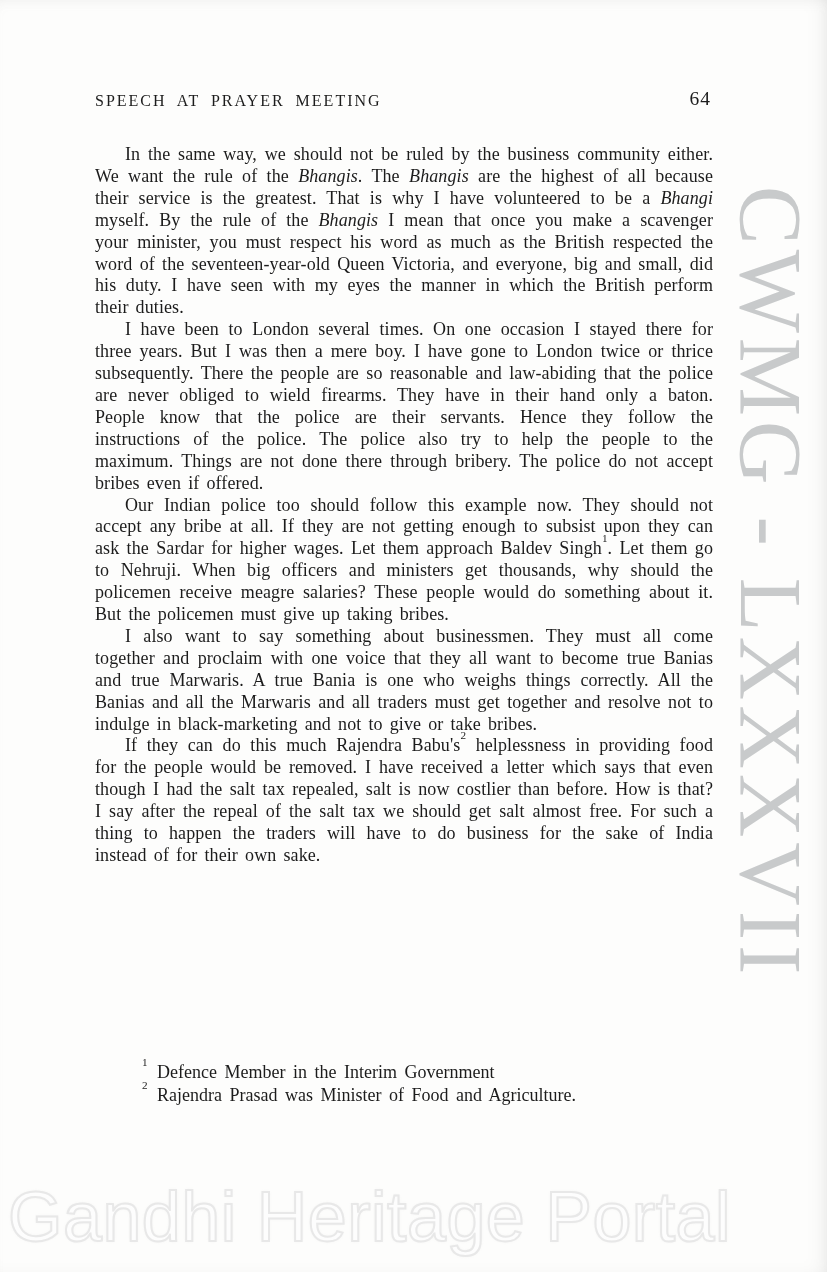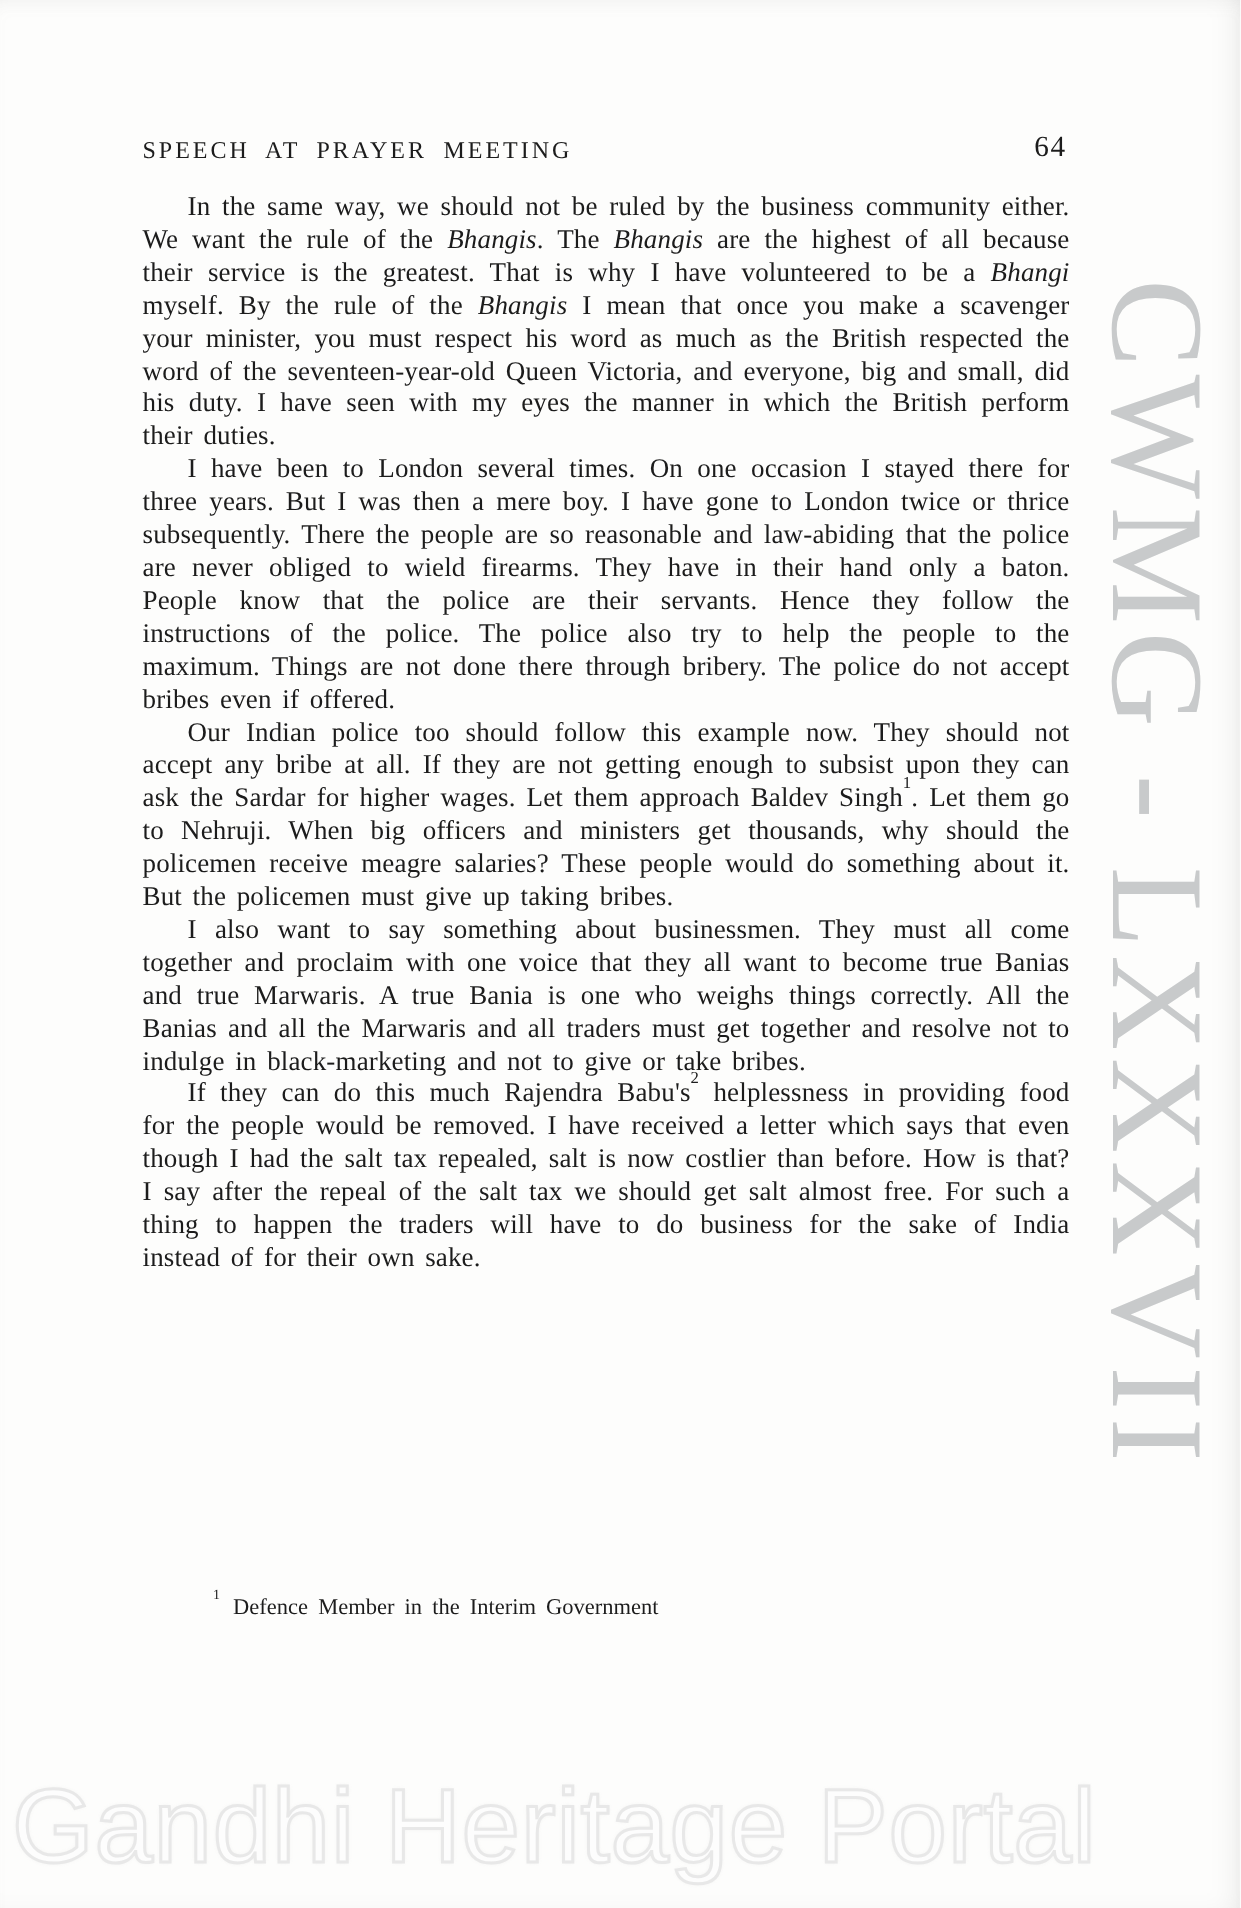--- a/index.html
+++ b/index.html
@@ -71,21 +71,21 @@
   }
   .page-number {
     position: absolute;
     right: 2px;
     top: -4px;
     font-size: 19.5px;
     letter-spacing: 1px;
   }
   .body-text {
     position: absolute;
-    top: 127px;
+    top: 144px;
     left: 95px;
     width: 618px;
     font-size: 18px;
     line-height: 21.9px;
     text-align: justify;
     word-spacing: 2.5px;
     letter-spacing: 0.1px;
     z-index: 2;
   }
   .body-text p {
@@ -96,21 +96,21 @@
     font-size: 0.62em;
     line-height: 0;
     position: relative;
     top: -0.45em;
   }
   .footnotes {
     position: absolute;
     top: 1061px;
     left: 142px;
     width: 575px;
-    font-size: 15px;
+    font-size: 18px;
     line-height: 23px;
     word-spacing: 3px;
     z-index: 2;
   }
   .footnote sup {
     margin-right: 2px;
   }
 </style>
 </head>
 <body>
@@ -129,15 +129,16 @@
   <div class="body-text">
       <p><span>In the same way, we should not be ruled by the business community either. We want the rule of the </span><i>Bhangis</i><span>. The </span><i>Bhangis</i><span> are the highest of all because their service is the greatest. That is why I have volunteered to be a </span><i>Bhangi</i><span> myself. By the rule of the </span><i>Bhangis</i><span> I mean that once you make a scavenger your minister, you must respect his word as much as the British respected the word of the seventeen-year-old Queen Victoria, and everyone, big and small, did his duty. I have seen with my eyes the manner in which the British perform their duties.</span></p>
       <p><span>I have been to London several times. On one occasion I stayed there for three years. But I was then a mere boy. I have gone to London twice or thrice subsequently. There the people are so reasonable and law-abiding that the police are never obliged to wield firearms. They have in their hand only a baton. People know that the police are their servants. Hence they follow the instructions of the police. The police also try to help the people to the maximum. Things are not done there through bribery. The police do not accept bribes even if offered.</span></p>
       <p><span>Our Indian police too should follow this example now. They should not accept any bribe at all. If they are not getting enough to subsist upon they can ask the Sardar for higher wages. Let them approach Baldev Singh</span><sup>1</sup><span>. Let them go to Nehruji. When big officers and ministers get thousands, why should the policemen receive meagre salaries? These people would do something about it. But the policemen must give up taking bribes.</span></p>
       <p><span>I also want to say something about businessmen. They must all come together and proclaim with one voice that they all want to become true Banias and true Marwaris. A true Bania is one who weighs things correctly. All the Banias and all the Marwaris and all traders must get together and resolve not to indulge in black-marketing and not to give or take bribes.</span></p>
       <p><span>If they can do this much Rajendra Babu's</span><sup>2</sup><span> helplessness in providing food for the people would be removed. I have received a letter which says that even though I had the salt tax repealed, salt is now costlier than before. How is that? I say after the repeal of the salt tax we should get salt almost free. For such a thing to happen the traders will have to do business for the sake of India instead of for their own sake.</span></p>
     </div>
 
   <div class="footnotes">
       <div class="footnote"><sup>1</sup> Defence Member in the Interim Government</div>
+      <div class="footnote"><sup>2</sup> Rajendra Prasad was Minister of Food and Agriculture.</div>
     </div>
 
 </div>
 
 </body></html>

